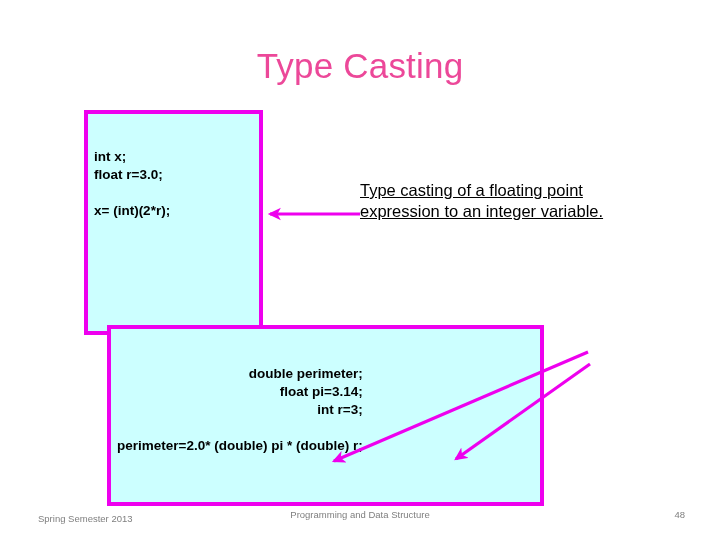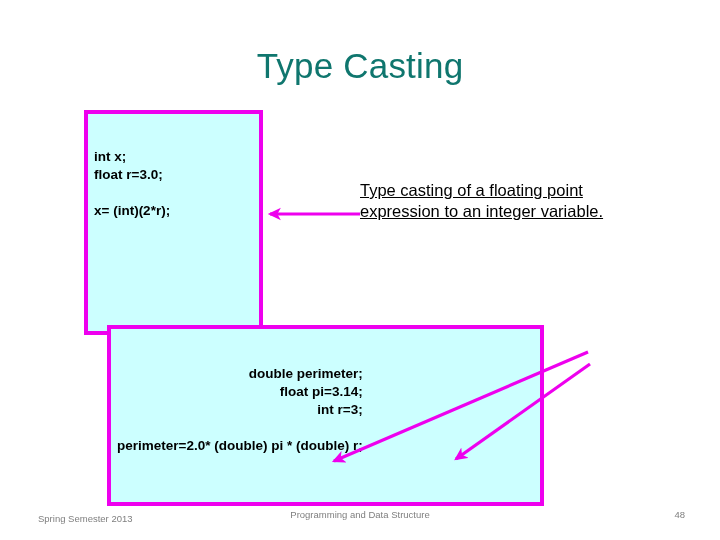--- a/index.html
+++ b/index.html
@@ -28,21 +28,21 @@
   #slide-title {
     position: absolute;
     left: 0;
     top: 46px;
     width: 720px;
     text-align: center;
     font-size: 35px;
     line-height: 40px;
     font-weight: 400;
     letter-spacing: 0.2px;
-    color: #0f766e;
+    color: #ec4899;
     white-space: nowrap;
   }
 
   
   .code-box {
     position: absolute;
     background: #ccffff;
     border: 4px solid #ee00ee;
     box-sizing: border-box;
   }

